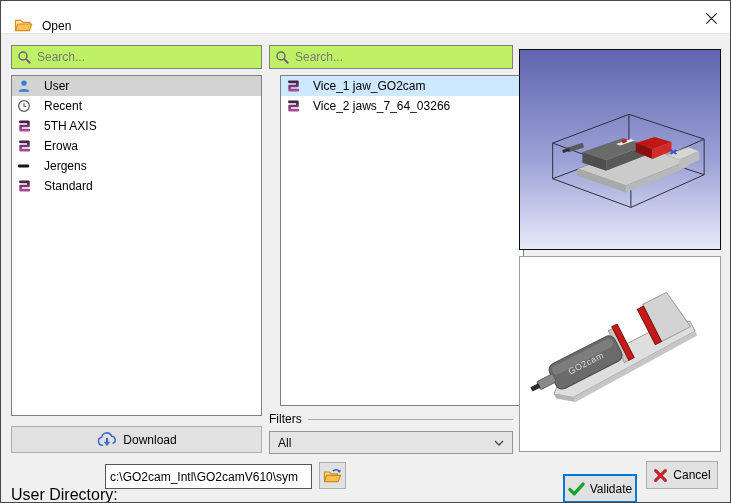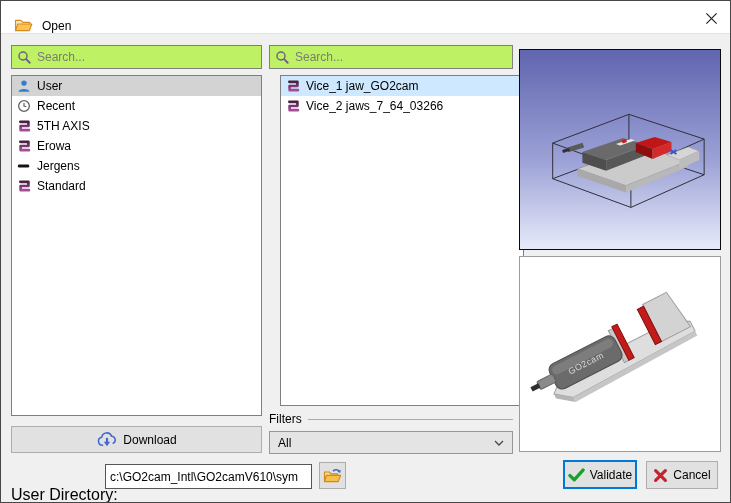--- a/index.html
+++ b/index.html
@@ -36,21 +36,21 @@
   }
   .searchbox input::placeholder { color:#7b7b7b; }
   .search-left { left:10px; top:44px; width:251px; }
   .search-mid  { left:268px; top:44px; width:244px; }
 
   
   .listpane { position:absolute; background:#fff; border:1px solid #7f7f7f; overflow:hidden; }
   .list-left { left:10px;  top:74px; width:251px; height:341px; }
   .list-mid  { left:268px; top:74px; width:244px; height:331px;margin-left:11px; }
   .row {
-    height:20px; display:flex; align-items:center; gap:6px;
+    height:20px; display:flex; align-items:center; gap:13px;
     padding-left:5px; font-size:12px; color:#000; cursor:default; white-space:nowrap;
   }
   .row .ric { display:inline-flex; width:14px; justify-content:center; flex:0 0 auto; }
   .row.sel-gray { background:#d3d3d3; }
   .row.sel-blue { background:#cde8ff; }
 
   
   .preview-top {
     position:absolute; left:518px; top:48px; width:202px; height:201px;
     border:1px solid #0b0b0b;
@@ -62,21 +62,21 @@
   .preview-top svg, .preview-bottom svg { display:block; }
 
   
   .btn {
     position:absolute; background:#e1e1e1; border:1px solid #adadad;
     display:flex; align-items:center; justify-content:center; gap:5px;
     font-size:12px; color:#000; cursor:pointer;
   }
   .btn-download { left:10px; top:425px; width:251px; height:27px; }
   .btn-folder   { left:318px; top:461px; width:27px; height:27px; }
-  .btn-validate { left:562px; top:459px; width:74px; height:29px; border:2px solid #0078d7; }
+  .btn-validate { left:562px; top:473px; width:74px; height:29px; border:2px solid #0078d7; }
   .btn-cancel   { left:645px; top:460px; width:72px; height:28px; }
 
   .filters-label { position:absolute; left:268px; top:411px; font-size:12px; color:#000; }
   .filters-line  { position:absolute; left:307px; top:418px; width:205px; height:1px; background:#ababab; }
   .combo {
     position:absolute; left:268px; top:430px; width:244px; height:23px;
     background:#e4e4e4; border:1px solid #979797;
     display:flex; align-items:center; padding:7px 8px; font-size:12px; color:#000; cursor:pointer;
   }
   .combo .chev { margin-left:auto; display:inline-flex; }

